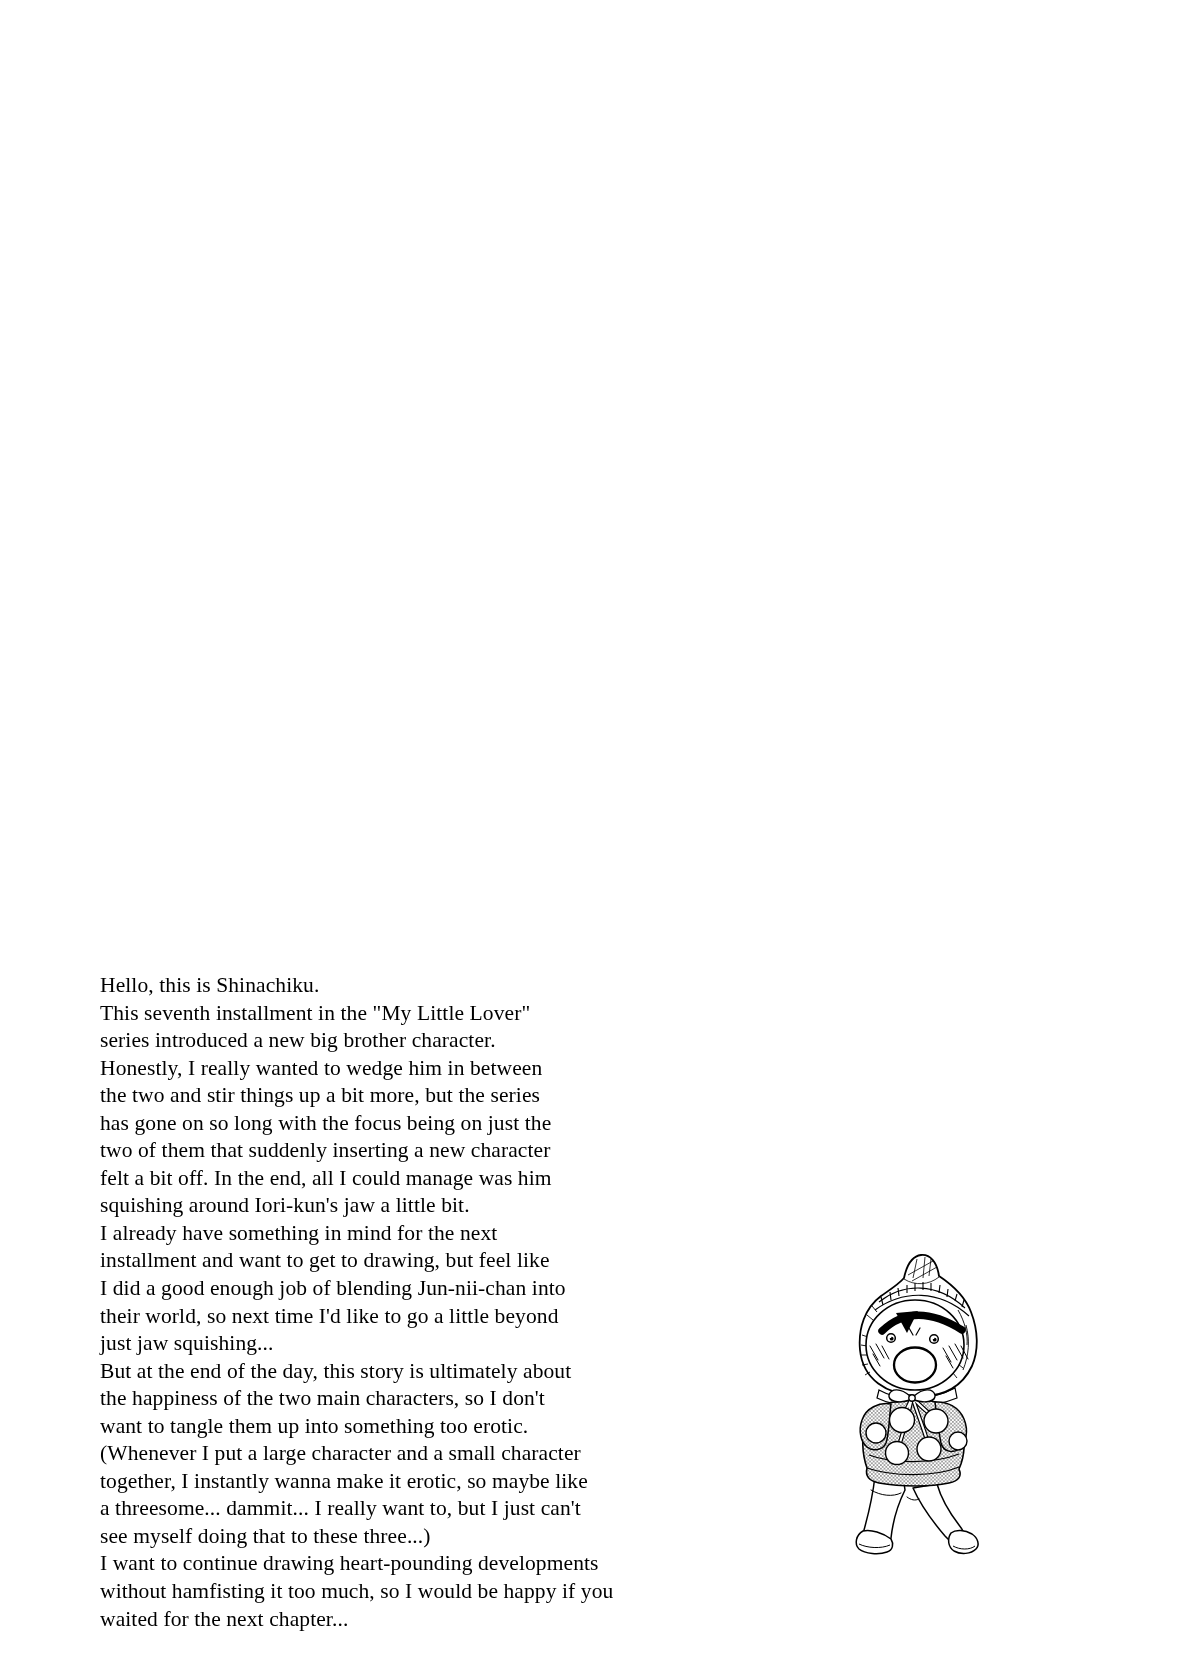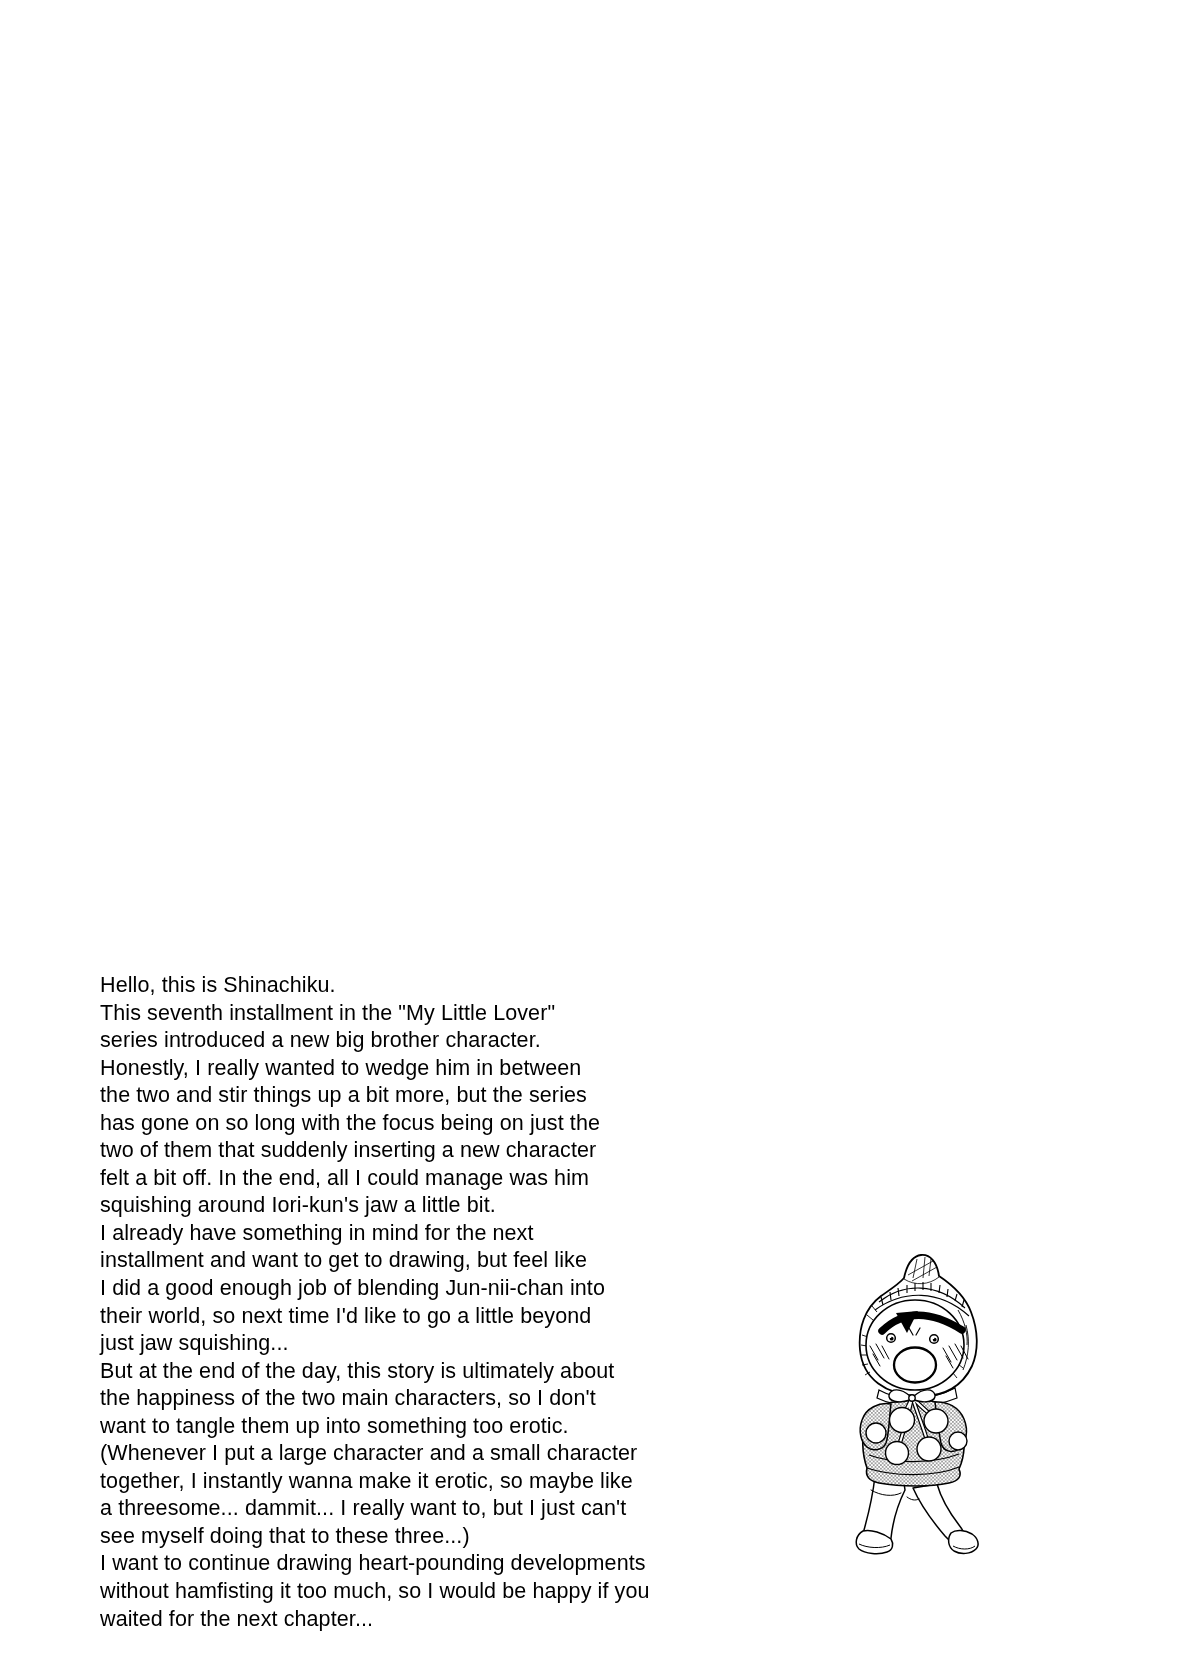--- a/index.html
+++ b/index.html
@@ -16,20 +16,21 @@
   }
   .afterword-text {
     position: absolute;
     left: 100px; top: 972px;
     width: 660px;
     font-size: 21.5px;
     line-height: 27.55px;
     color: #000000;
     white-space: pre-line;
     letter-spacing: 0.1px;
+    font-family: Liberation Serif, serif;
   }
   .chibi {
     position: absolute;
     left: 853px; top: 1250px;
     width: 132px; height: 312px;
   }
 </style>
 </head>
 <body>
 

